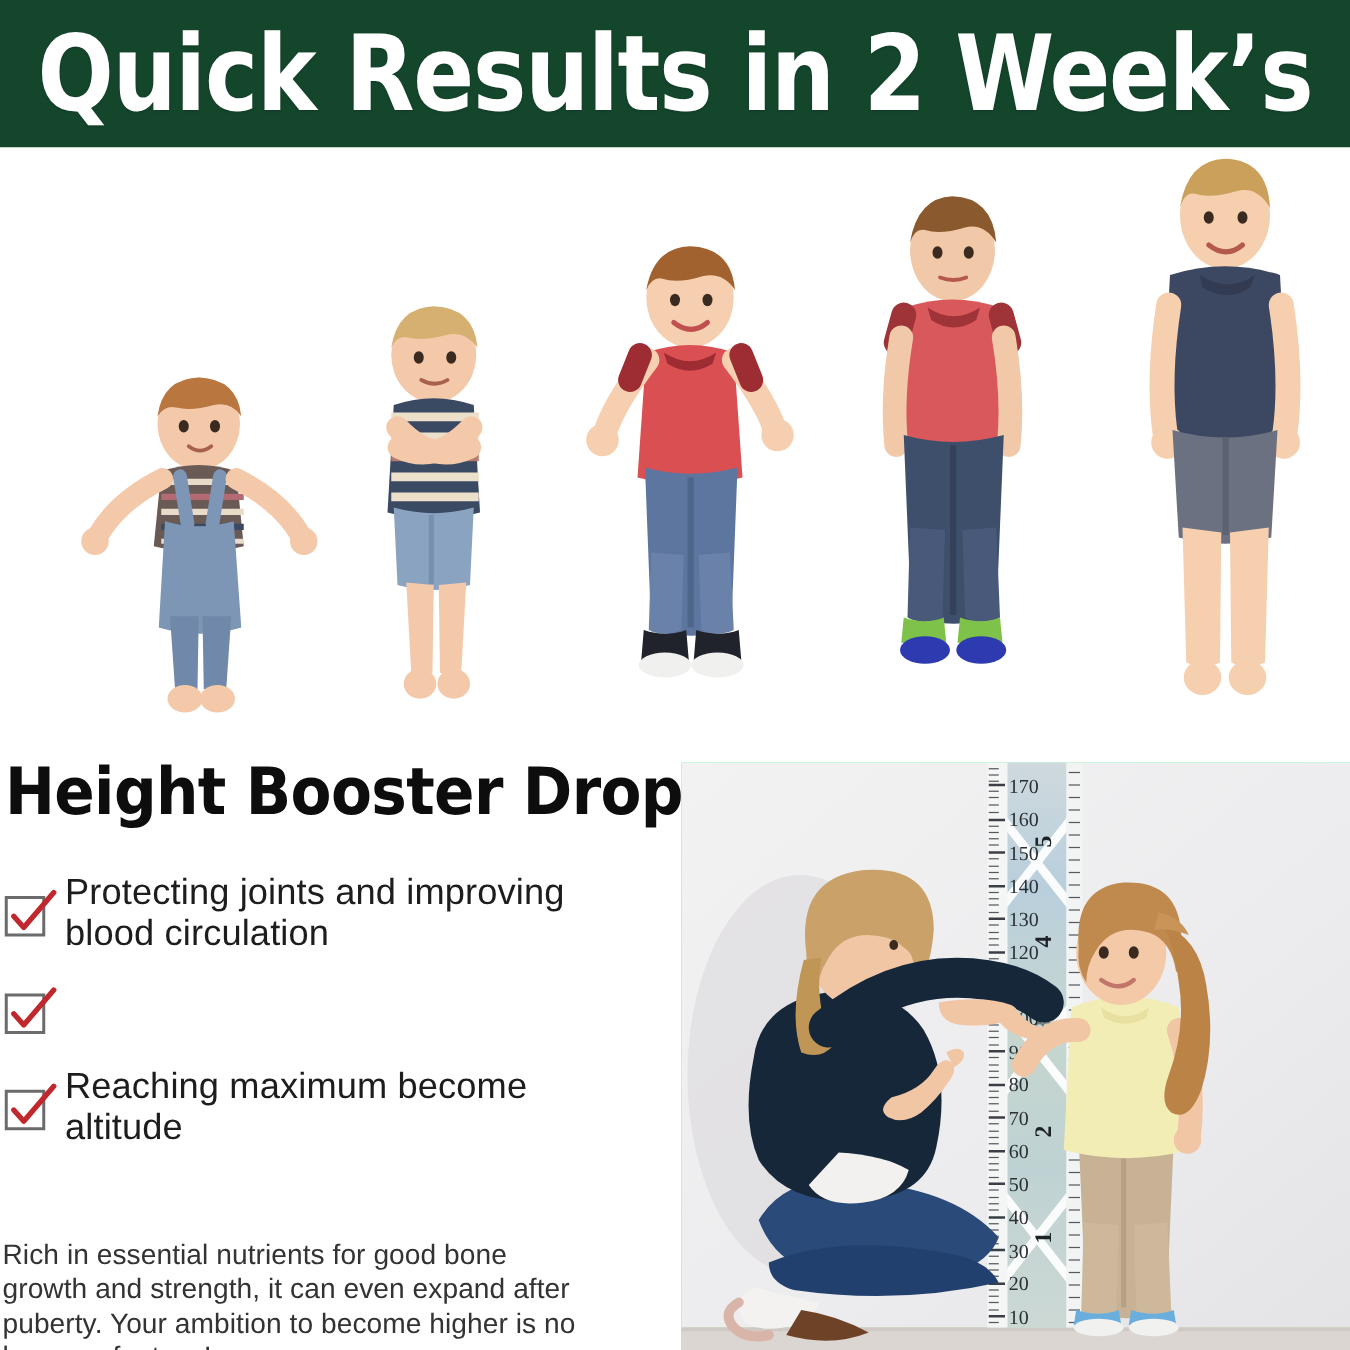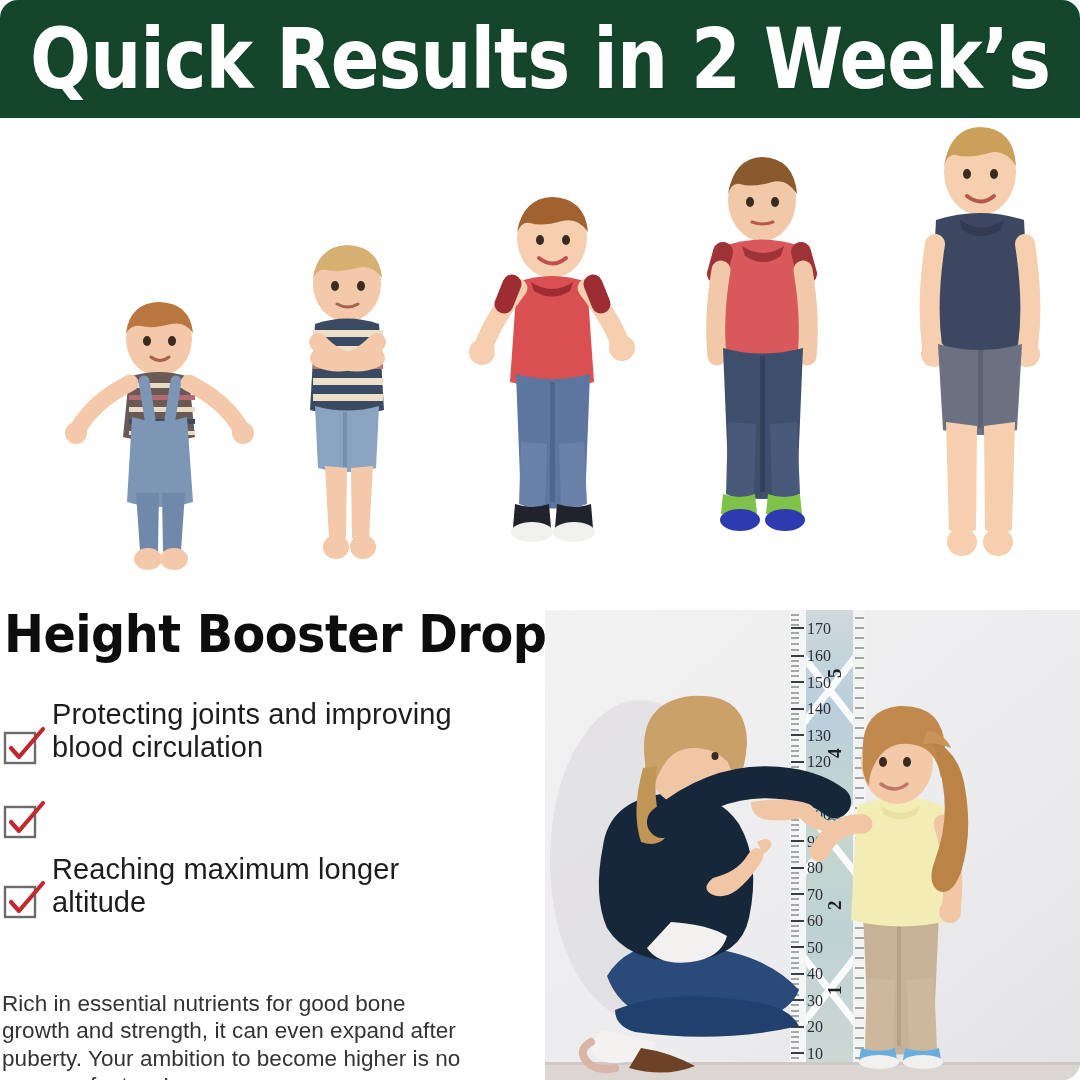--- a/index.html
+++ b/index.html
@@ -12,21 +12,20 @@
     height: 1080px;
     overflow: hidden;
     font-family: "Liberation Sans", sans-serif;
   }
   #poster {
     position: relative;
     width: 1080px;
     height: 1080px;
     background: #ffffff;
     overflow: hidden;
-    border-radius: 18px;
   }
 
   
   .banner {
     position: absolute;
     left: 0; top: 0;
     width: 1080px;
     height: 118px;
     background: #14462c;
     overflow: hidden;
@@ -87,21 +86,21 @@
   }
   .bullets {
     position: absolute;
     left: 4px;
     top: 108px;
     width: 500px;
   }
   .bullet {
     position: relative;
     display: flex;
-    align-items: flex-end;
+    align-items: center;
     margin-bottom: 14px;
     min-height: 60px;
   }
   .cb-wrap {
     position: relative;
     width: 32px;
     height: 32px;
     flex: 0 0 32px;
     margin-top: 6px;
     margin-right: 16px;
@@ -340,21 +339,21 @@
         </span>
       </div>
 
       <div class="bullet">
         <span class="cb-wrap">
           <svg width="44" height="40" viewBox="0 0 44 40">
             <rect x="3" y="7" width="30" height="30" fill="#ffffff" stroke="#6b6b6b" stroke-width="2.4"></rect>
             <path d="M9 22 L17 31 L41 3" fill="none" stroke="#c0282d" stroke-width="4.2" stroke-linecap="round" stroke-linejoin="round"></path>
           </svg>
         </span>
-        <span class="bullet-text">Reaching maximum longer altitude</span>
+        <span class="bullet-text">Reaching maximum become altitude</span>
       </div>
 
     </div>
 
     <div class="blurb">Rich in essential nutrients for good bone growth and strength, it can even expand after puberty. Your ambition to become higher is no longer a fantasy!</div>
   </div>
 
   <div class="photo">
     <svg width="535" height="470" viewBox="0 0 535 470">
       <defs>

